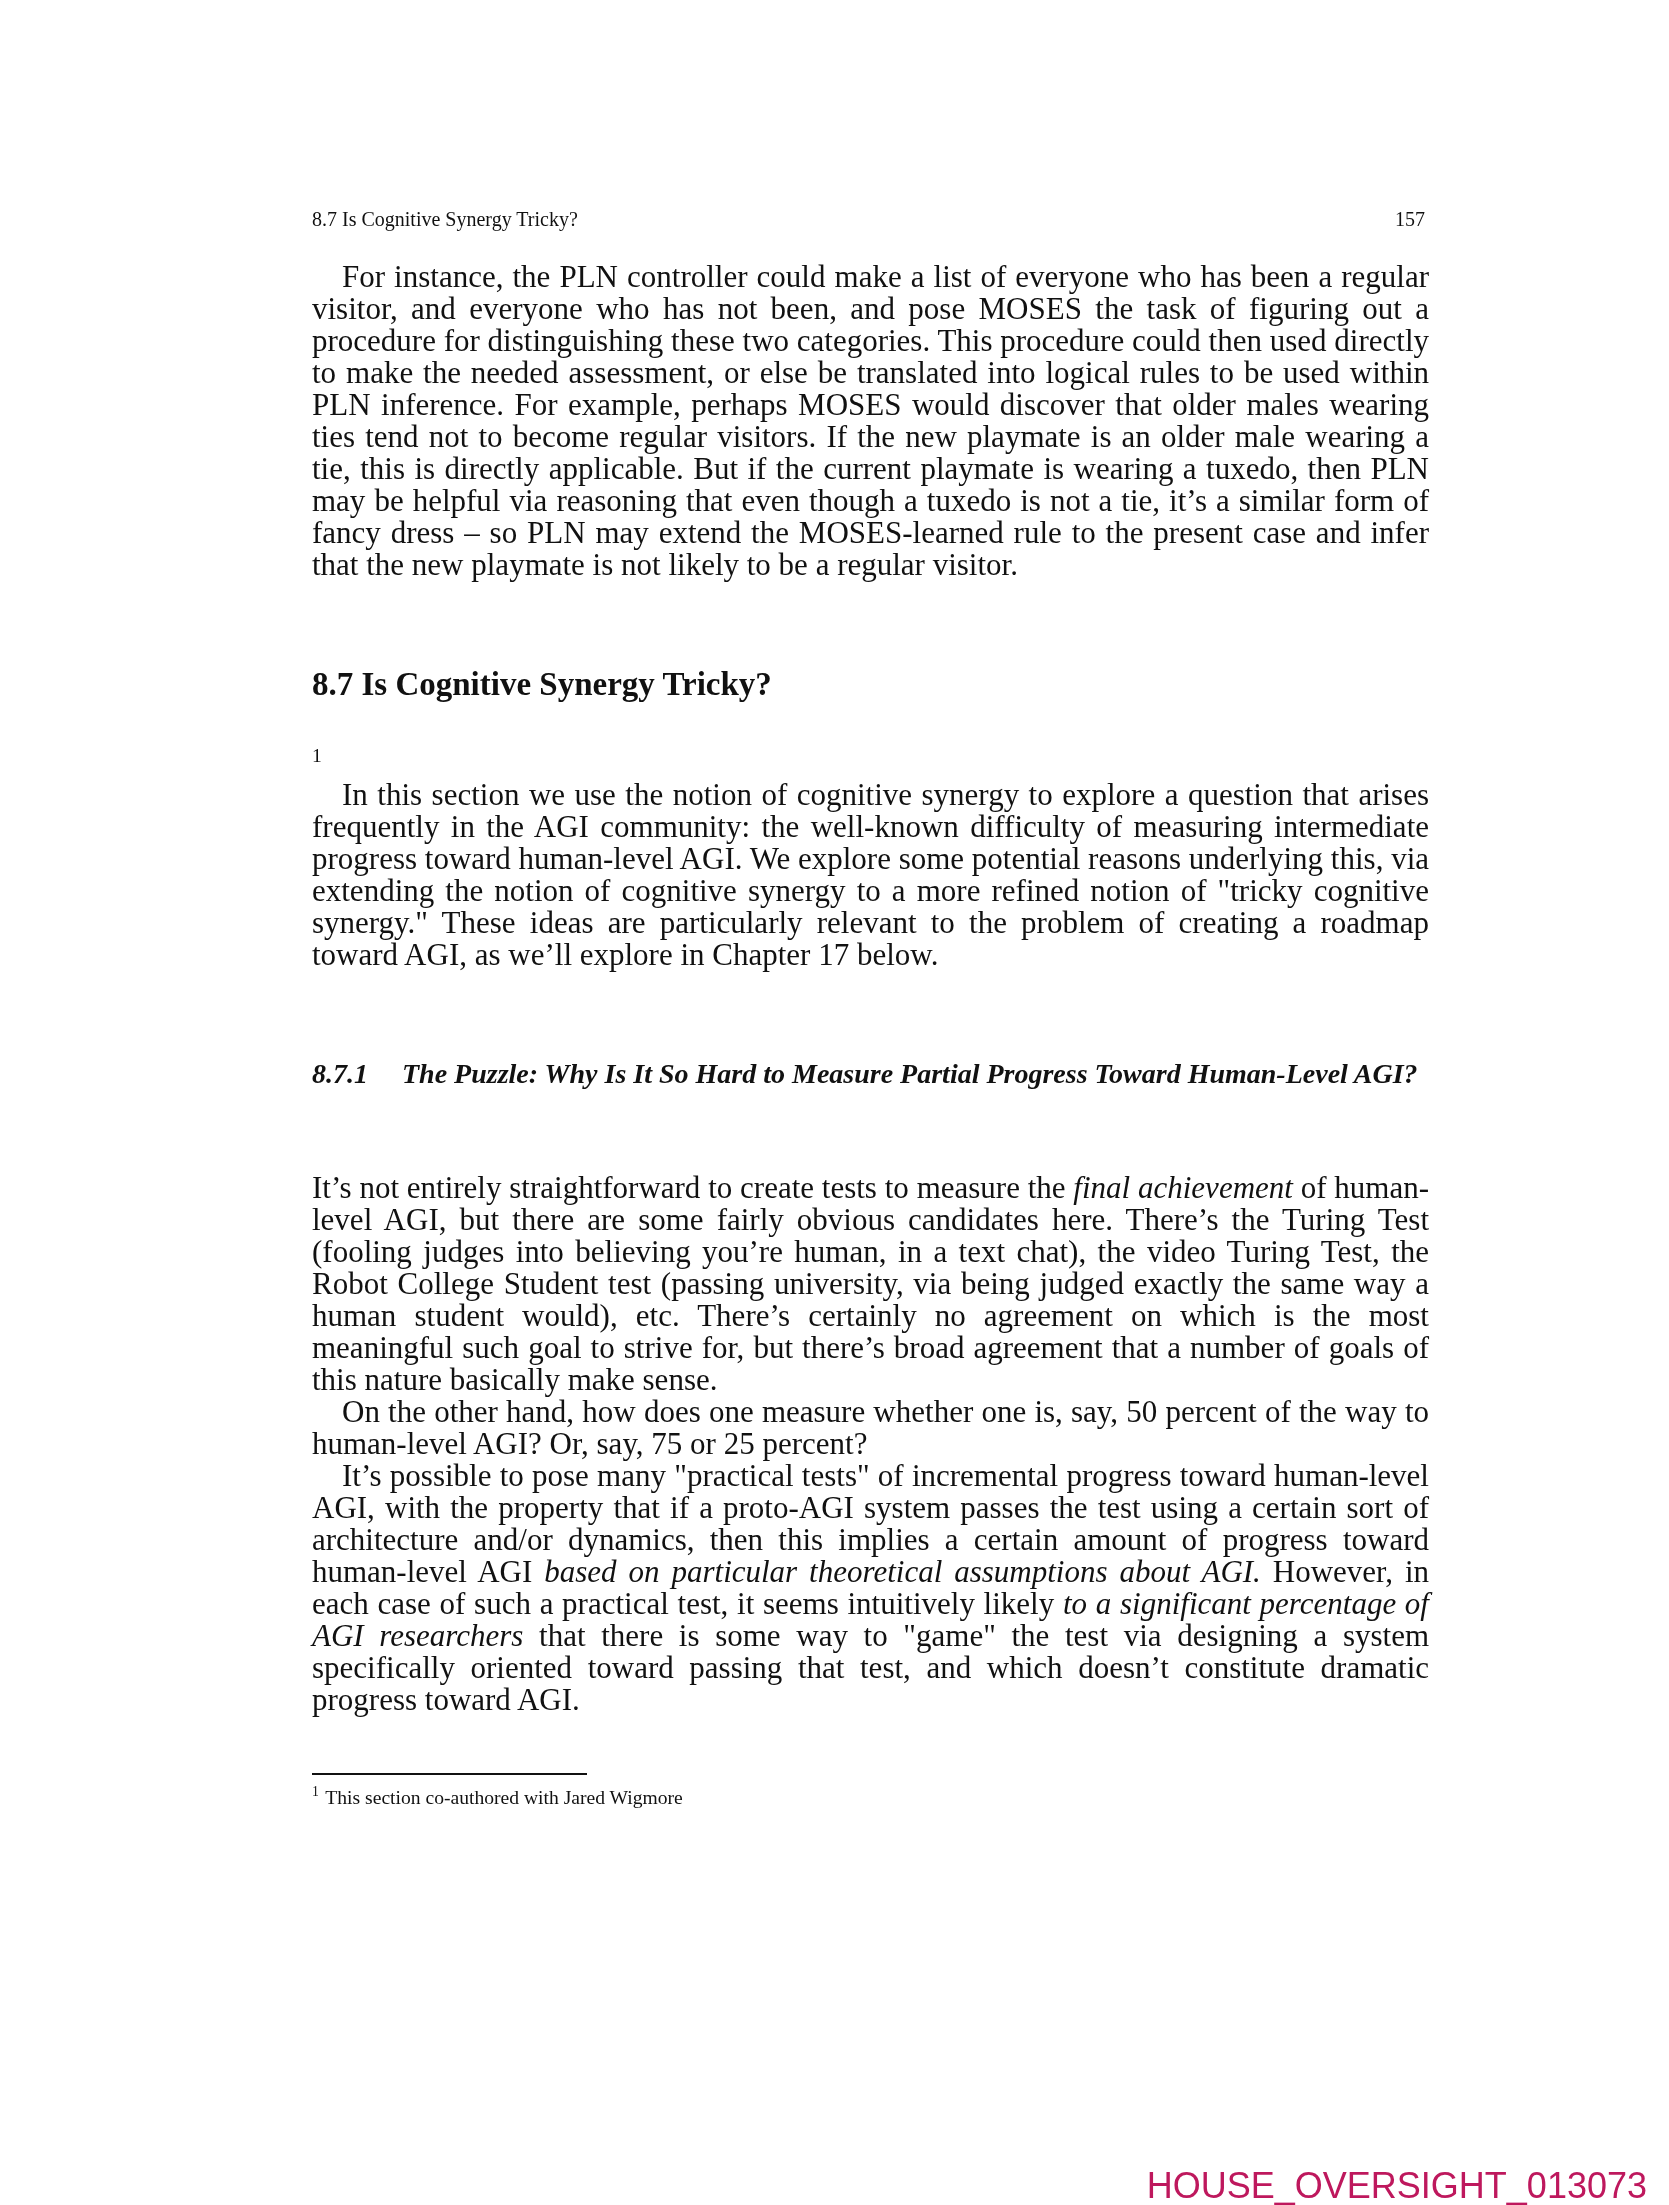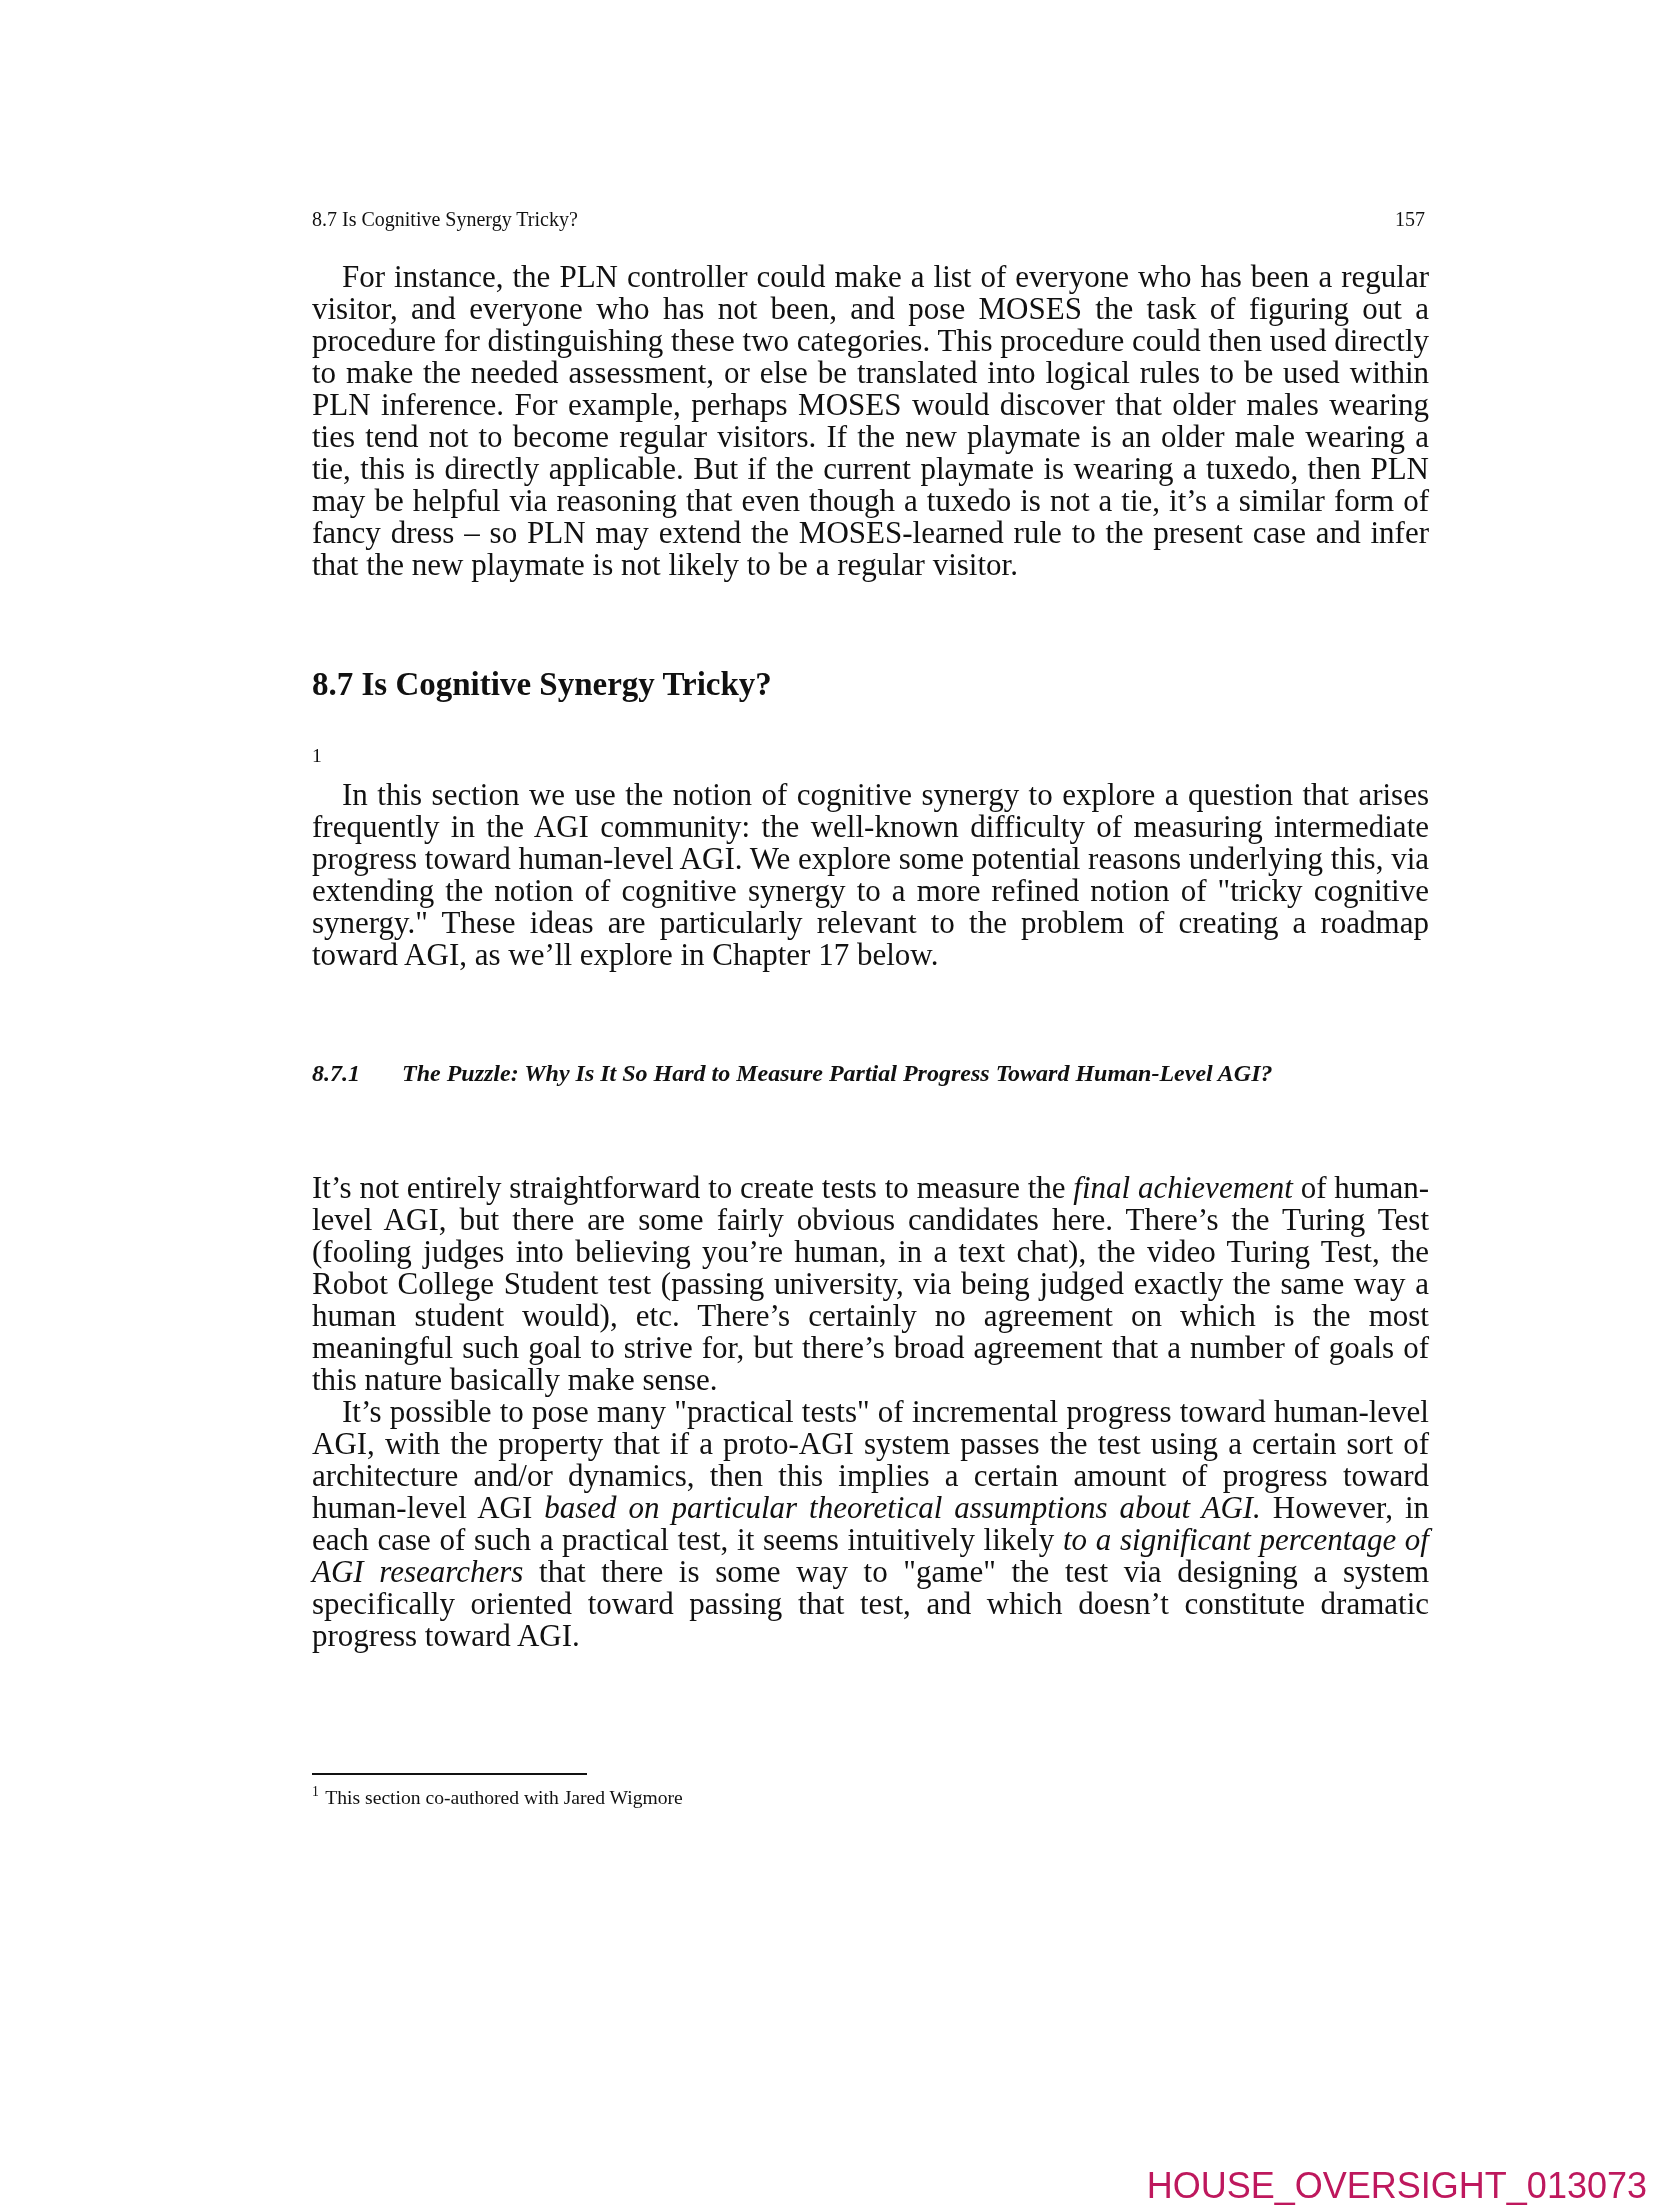--- a/index.html
+++ b/index.html
@@ -19,21 +19,21 @@
     .indent { text-indent: 30px; }
     .h2 {
       position: absolute; left: 312px; top: 666px;
       font-size: 33px; font-weight: bold; margin: 0;
     }
     .fnmark {
       position: absolute; left: 312px; top: 745px; font-size: 19.6px;
     }
     .h3 {
       position: absolute; left: 312px; top: 1055px; width: 1113px;
-      font-size: 24px; font-weight: bold; font-style: italic; line-height: 37px;
+      font-size: 28px; font-weight: bold; font-style: italic; line-height: 37px;
       margin: 0; display: flex;
     }
     .h3 .num { width: 90px; flex: none; }
     .footrule {
       position: absolute; left: 312px; top: 1773px; width: 275px; height: 2px; background: #111;
     }
     .footnote {
       position: absolute; left: 312px; top: 1784px; font-size: 19.6px; font-family: Liberation Serif, serif;
     }
     .footnote sup { font-size: 13.7px; vertical-align: 7.9px; margin-right: 6.5px; }
@@ -63,20 +63,21 @@
   <p class="indent">In this section we use the notion of cognitive synergy to explore a question that arises frequently in the AGI community: the well-known difficulty of measuring intermediate progress toward human-level AGI. We explore some potential reasons underlying this, via extending the notion of cognitive synergy to a more refined notion of "tricky cognitive synergy." These ideas are particularly relevant to the problem of creating a roadmap toward AGI, as we’ll explore in Chapter 17 below.</p>
 </div>
 
 <h3 class="h3">
   <span class="num">8.7.1</span>
   <span>The Puzzle: Why Is It So Hard to Measure Partial Progress Toward Human-Level AGI?</span>
 </h3>
 
 <div class="body-text" style="top:1172px;">
   <p><span>It’s not entirely straightforward to create tests to measure the </span><em>final achievement</em><span> of human-level AGI, but there are some fairly obvious candidates here. There’s the Turing Test (fooling judges into believing you’re human, in a text chat), the video Turing Test, the Robot College Student test (passing university, via being judged exactly the same way a human student would), etc. There’s certainly no agreement on which is the most meaningful such goal to strive for, but there’s broad agreement that a number of goals of this nature basically make sense.</span></p>
+  <p class="indent">On the other hand, how does one measure whether one is, say, 50 percent of the way to human-level AGI? Or, say, 75 or 25 percent?</p>
   <p class="indent"><span>It’s possible to pose many "practical tests" of incremental progress toward human-level AGI, with the property that if a proto-AGI system passes the test using a certain sort of architecture and/or dynamics, then this implies a certain amount of progress toward human-level AGI </span><em>based on particular theoretical assumptions about AGI.</em><span> However, in each case of such a practical test, it seems intuitively likely </span><em>to a significant percentage of AGI researchers</em><span> that there is some way to "game" the test via designing a system specifically oriented toward passing that test, and which doesn’t constitute dramatic progress toward AGI.</span></p>
 </div>
 
 <div class="footrule"></div>
 <div class="footnote">
   <sup>1</sup><span>This section co-authored with Jared Wigmore</span>
 </div>
 
 <div class="bates">HOUSE_OVERSIGHT_013073</div>
 

